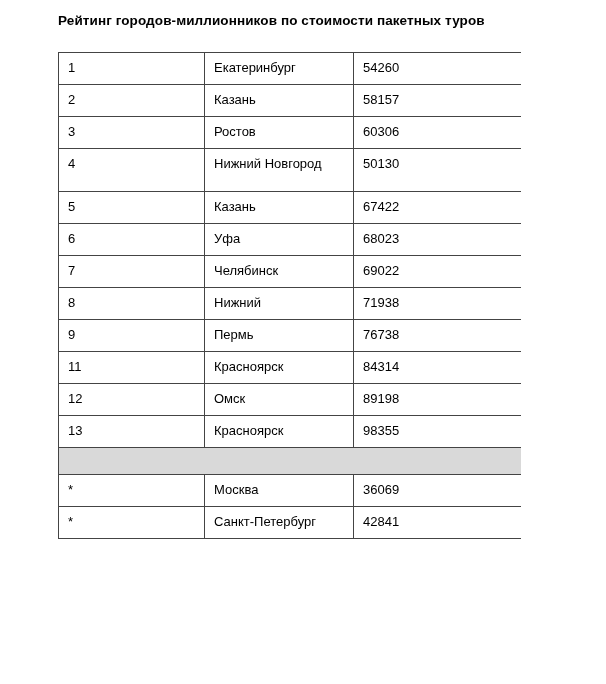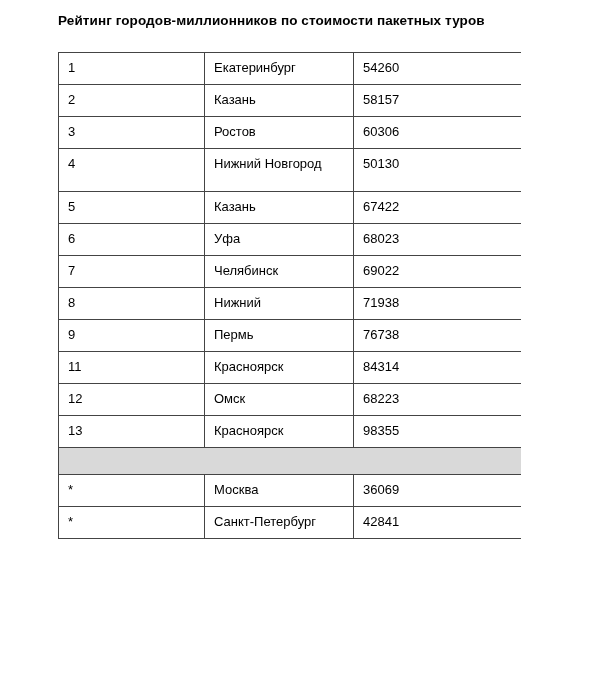--- a/index.html
+++ b/index.html
@@ -119,21 +119,21 @@
       <td>76738</td>
     </tr>
     <tr class="data-row">
       <td>11</td>
       <td>Красноярск</td>
       <td>84314</td>
     </tr>
     <tr class="data-row">
       <td>12</td>
       <td>Омск</td>
-      <td>68223</td>
+      <td>89198</td>
     </tr>
     <tr class="data-row">
       <td>13</td>
       <td>Красноярск</td>
       <td>98355</td>
     </tr>
 
     <tr class="separator-row">
       <td colspan="3"></td>
     </tr>

